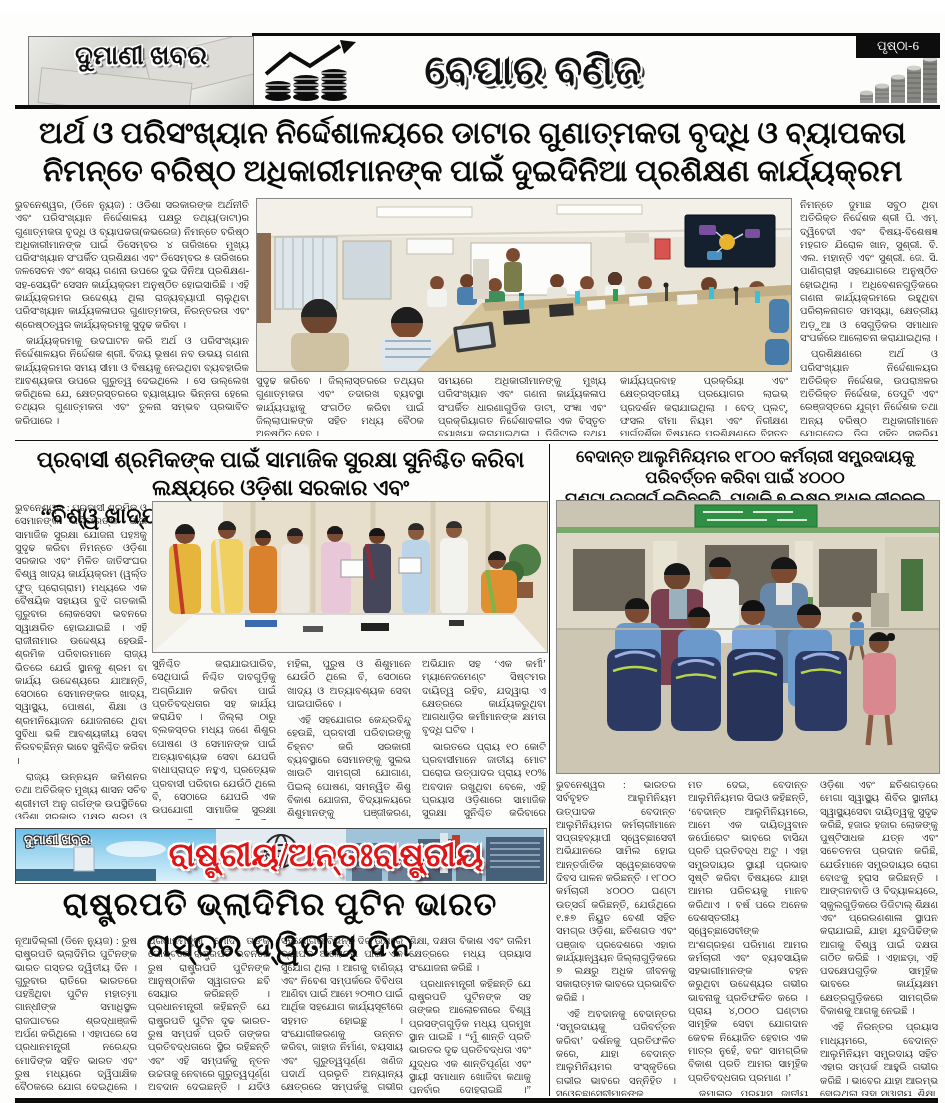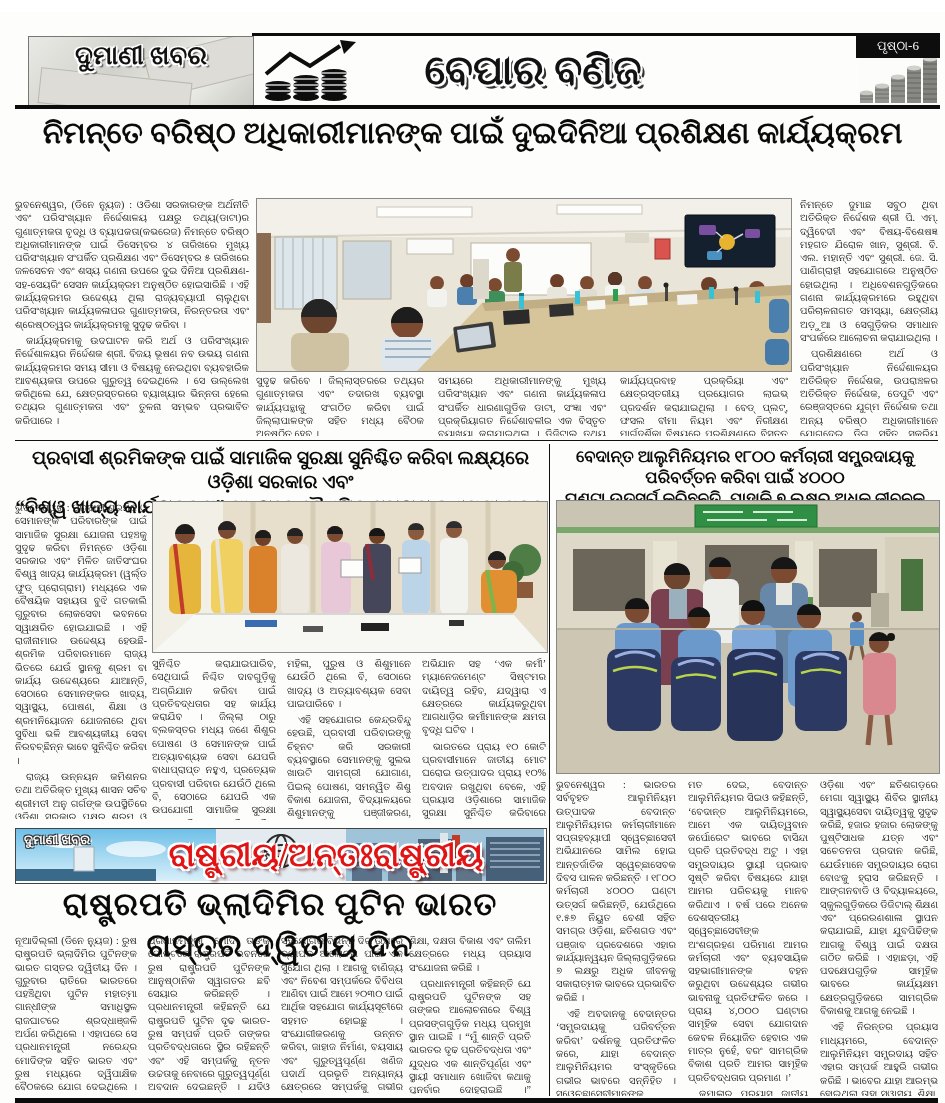--- a/index.html
+++ b/index.html
@@ -19,21 +19,21 @@
   .section-icon{left:262px;top:28px;}
   .section-title{left:368px;top:34px;width:330px;text-align:center;font-size:41px;font-weight:bold;color:#121212;
               text-shadow:2px 2px 0 #fff,-2px -2px 0 #fff,2px -2px 0 #fff,-2px 2px 0 #fff,4px 4px 0 rgba(0,0,0,.8);}
   .page-label{left:856px;top:22px;width:84px;height:24px;background:#0d0d0d;color:#fff;font-size:13px;
               text-align:center;line-height:24px;}
   .coins-photo{left:858px;top:46px;}
   .masthead-rule{left:15px;top:93px;width:925px;height:4px;background:#0c0c0c;}
   
   .headline{font-weight:bold;color:#0a0a0a;text-align:center;line-height:1.28;}
   .hl-1{left:15px;top:102px;width:915px;font-size:30px;}
-  .hl-2{left:15px;top:434px;width:531px;font-size:19px;text-align:center;}
+  .hl-2{left:15px;top:434px;width:531px;font-size:22px;text-align:center;}
   .hl-3{left:552px;top:434px;width:386px;font-size:16.5px;}
   .hl-4{left:15px;top:872px;width:530px;font-size:32px;letter-spacing:1px;}
   
   .col{overflow:hidden;text-align:justify;font-size:10px;line-height:1.33;color:#161616;}
   .col p{margin:0 0 3px 0;text-indent:11px;}
   .col p:first-child{text-indent:0;}
   .rule-h{background:#111;}
   .rule-v{background:#111;}
   .photo-frame{border:1px solid #888;overflow:hidden;background:#eee;}
   
@@ -121,20 +121,21 @@
           <rect width="14" height="44" fill="#83837f"></rect>
           <ellipse cx="7" cy="0" rx="7" ry="2.6" fill="#d6d6d1"></ellipse>
           <path d="M0 5h14M0 10h14M0 15h14M0 20h14M0 25h14M0 30h14M0 35h14M0 40h14" stroke="#62625c" stroke-width="1"></path>
         </g>
     </g>
   </svg>
 
   <div class="abs masthead-rule"></div>
 
   <div class="abs headline hl-1">
+    <div>ଅର୍ଥ ଓ ପରିସଂଖ୍ୟାନ ନିର୍ଦ୍ଦେଶାଳୟରେ ଡାଟାର ଗୁଣାତ୍ମକତା ବୃଦ୍ଧି ଓ ବ୍ୟାପକତା</div>
     <div>ନିମନ୍ତେ ବରିଷ୍ଠ ଅଧିକାରୀମାନଙ୍କ ପାଇଁ ଦୁଇଦିନିଆ ପ୍ରଶିକ୍ଷଣ କାର୍ଯ୍ୟକ୍ରମ</div>
   </div>
 
   <div class="abs col" style="left:15px;top:186px;width:234px;height:238px;">
       <p>ଭୁବନେଶ୍ୱର, (ଡିନେ ନ୍ୟୁଜ) : ଓଡିଶା ସରକାରଙ୍କ ଅର୍ଥନୀତି ଏବଂ ପରିସଂଖ୍ୟାନ ନିର୍ଦ୍ଦେଶାଳୟ ପକ୍ଷରୁ ତଥ୍ୟ(ଡାଟା)ର ଗୁଣାତ୍ମକତା ବୃଦ୍ଧି ଓ ବ୍ୟାପକତା(କଭରେଜ) ନିମନ୍ତେ ବରିଷ୍ଠ ଅଧିକାରୀମାନଙ୍କ ପାଇଁ ଡିସେମ୍ବର ୪ ତାରିଖରେ ମୁଖ୍ୟ ପରିସଂଖ୍ୟାନ ସଂପର୍କିତ ପ୍ରଶିକ୍ଷଣ ଏବଂ ଡିସେମ୍ବର ୫ ତାରିଖରେ ଜଳସେଚନ ଏବଂ ଶସ୍ୟ ଗଣନା ଉପରେ ଦୁଇ ଦିନିଆ ପ୍ରଶିକ୍ଷଣ-ସହ-ସେୟରିଂ ସେସନ କାର୍ଯ୍ୟକ୍ରମ ଅନୁଷ୍ଠିତ ହୋଇସାରିଛି । ଏହି କାର୍ଯ୍ୟକ୍ରମର ଉଦ୍ଦେଶ୍ୟ ଥିଲା ରାଜ୍ୟବ୍ୟାପୀ ଚାଲୁଥିବା ପରିସଂଖ୍ୟାନ କାର୍ଯ୍ୟକଳାପର ଗୁଣାତ୍ମକତା, ନିରନ୍ତରତା ଏବଂ ଶ୍ରେଷ୍ଠତ୍ୱର କାର୍ଯ୍ୟକ୍ରମକୁ ସୁଦୃଢ କରିବା ।</p>
       <p>କାର୍ଯ୍ୟକ୍ରମକୁ ଉଦଘାଟନ କରି ଅର୍ଥ ଓ ପରିସଂଖ୍ୟାନ ନିର୍ଦ୍ଦେଶାଳୟର ନିର୍ଦ୍ଦେଶକ ଶ୍ରୀ. ବିଜୟ ଭୂଷଣ ନବ ଉଭୟ ଗଣନା କାର୍ଯ୍ୟକ୍ରମର ସମୟ ସୀମା ଓ ବିଷୟକୁ ନେଇଥିବା ବ୍ୟବହାରିକ ଆବଶ୍ୟକତା ଉପରେ ଗୁରୁତ୍ୱ ଦେଇଥିଲେ । ସେ ଉଲ୍ଲେଖ କରିଥିଲେ ଯେ, କ୍ଷେତ୍ରସ୍ତରରେ ବ୍ୟାଖ୍ୟାର ଭିନ୍ନତା ହେଲେ ତଥ୍ୟର ଗୁଣାତ୍ମକତା ଏବଂ ତୁଳନା ସମ୍ଭବ ପ୍ରଭାବିତ କରିପାରେ ।</p>
     </div>
 
   <div class="abs photo-frame" style="left:256px;top:186px;width:534px;height:172px;">
     <svg width="534" height="172" viewBox="0 0 534 172">

